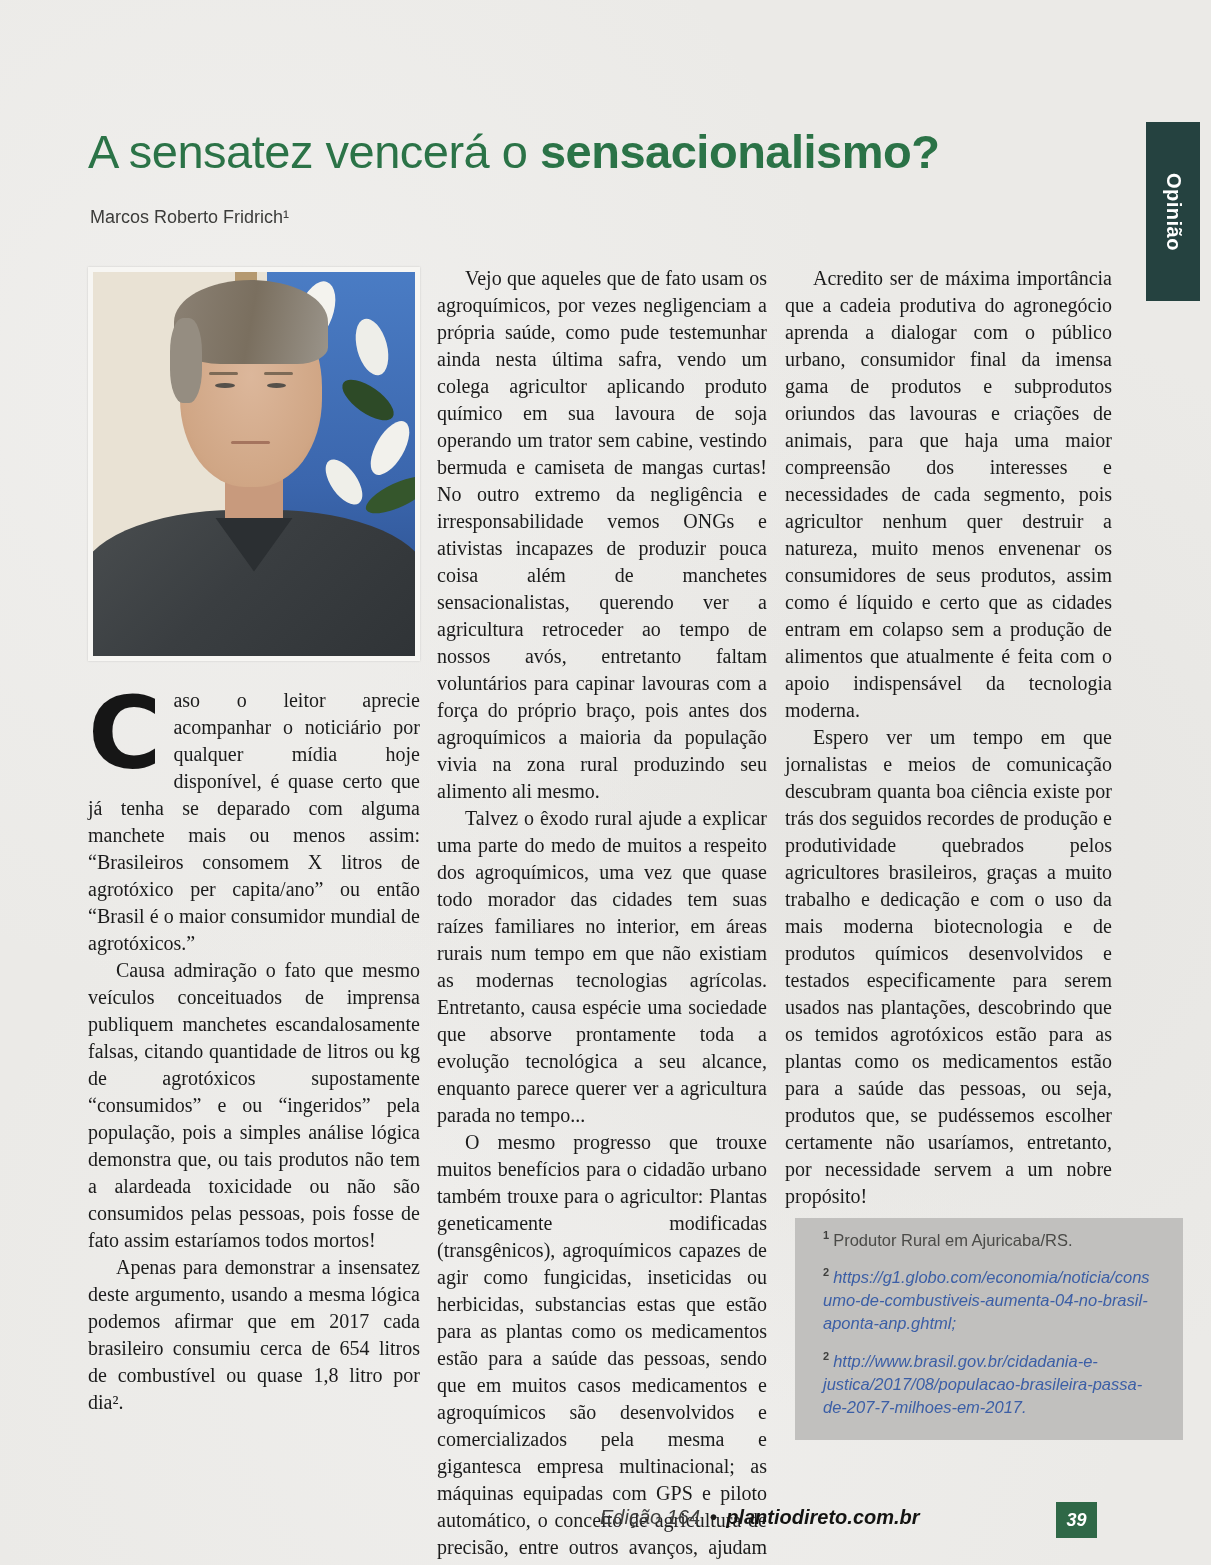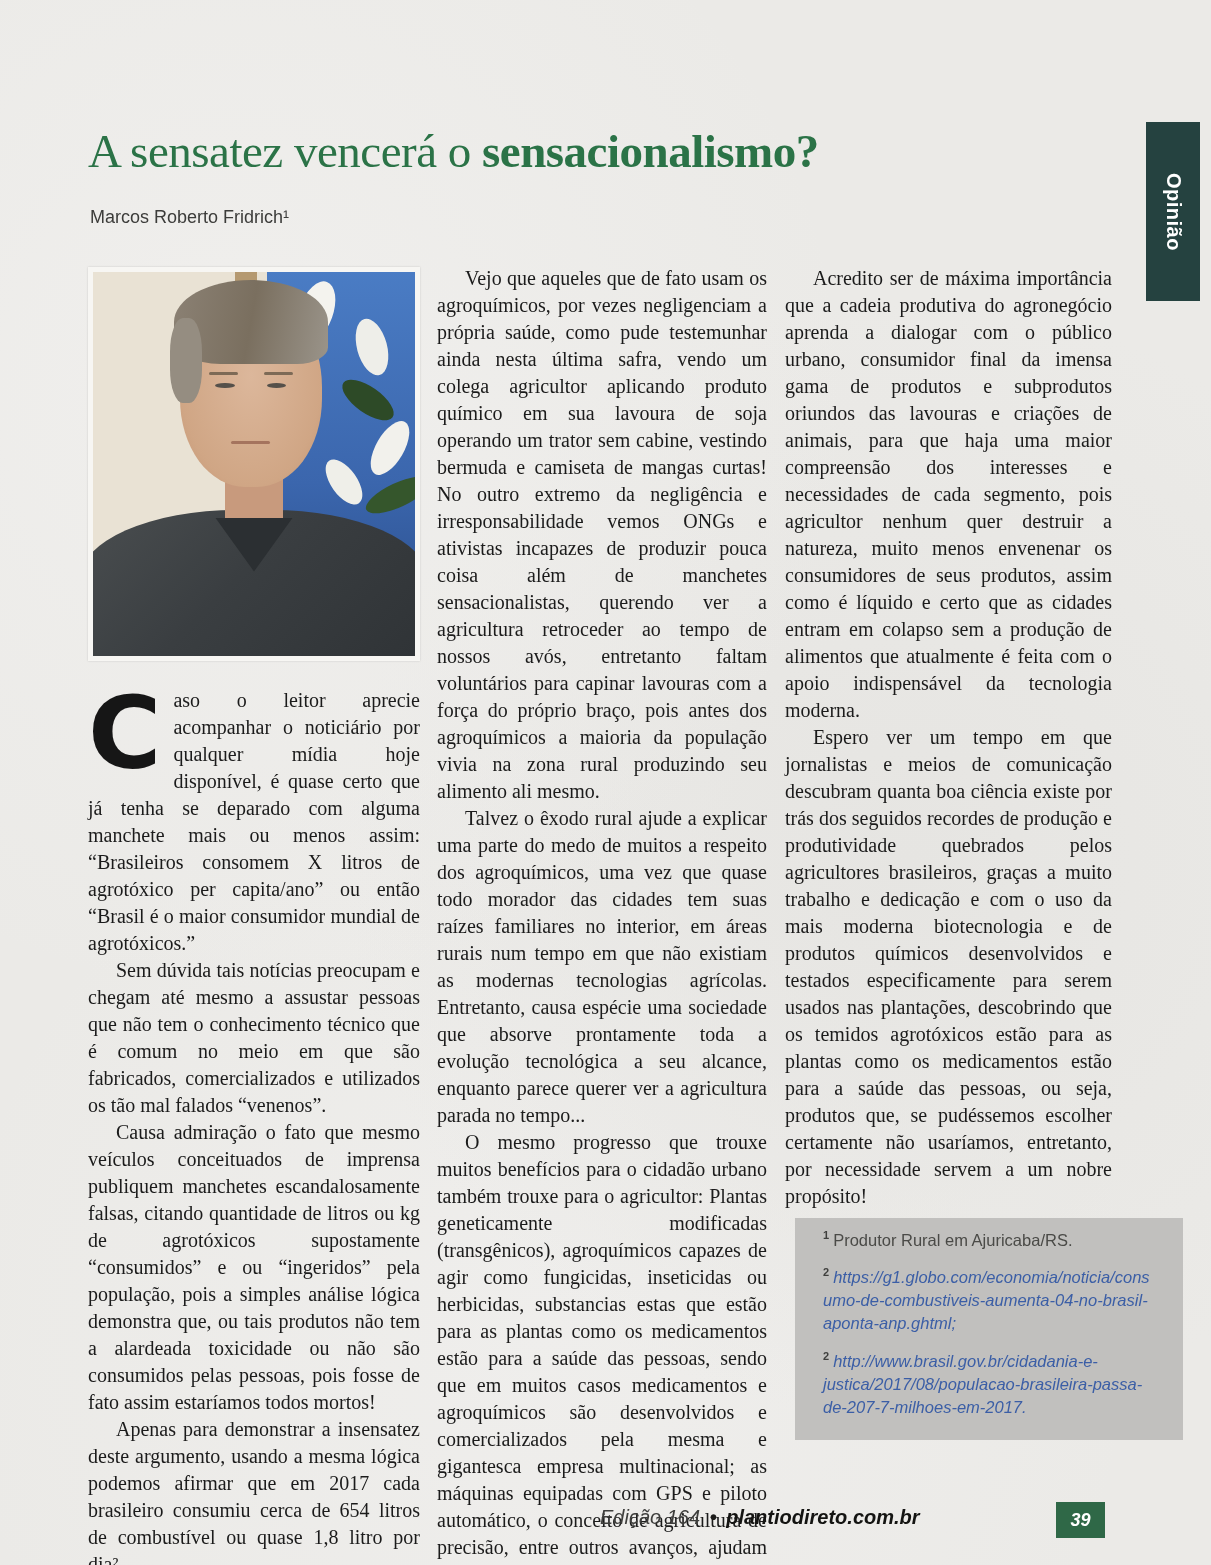--- a/index.html
+++ b/index.html
@@ -13,21 +13,21 @@
       radial-gradient(circle at 20% 25%, #f0efed 0%, rgba(240,239,237,0) 40%),
       radial-gradient(circle at 75% 55%, #e6e5e2 0%, rgba(230,229,226,0) 45%),
       radial-gradient(circle at 45% 85%, #efeeec 0%, rgba(239,238,236,0) 40%);
     overflow:hidden;
     font-family:"Liberation Serif", serif;
   }
 
   
   .title {
     position:absolute; left:88px; top:124px;
-    font-family:Liberation Serif, serif;
+    font-family:Liberation Sans, sans-serif;
     font-size:47px; letter-spacing:-0.5px;
     color:#2b7347; font-weight:400; white-space:nowrap;
   }
   .title b { font-weight:700; }
   .author {
     position:absolute; left:90px; top:207px;
     font-family:"Liberation Sans", sans-serif;
     font-size:18px; color:#3c3c3a; letter-spacing:0;
   }
 
@@ -122,21 +122,21 @@
     position:absolute; left:600px; top:1506px; width:440px;
     text-align:left;
     font-family:"Liberation Sans", sans-serif;
     font-style:italic; font-size:20px; color:#3e3e3c;
     white-space:nowrap;
   }
   .footer-text .sep { font-weight:700; color:#1c1c1a; margin:0 4px; }
   .footer-text .site { font-weight:700; color:#141412; }
   .page-badge {
     position:absolute; left:1056px; top:1502px;
-    width:49px; height:36px;
+    width:41px; height:36px;
     background:#2f6847;
     display:flex; align-items:center; justify-content:center;
     color:#ffffff; font-family:"Liberation Sans", sans-serif;
     font-weight:700; font-style:italic; font-size:18px;
   }
 </style>
 </head>
 <body>
 
 <div class="page">
@@ -166,21 +166,20 @@
       <div class="ph-head"></div>
       <div class="ph-hair"></div>
       <div class="ph-hair2"></div>
       <div class="ph-brow-l"></div>
       <div class="ph-brow-r"></div>
       <div class="ph-eye-l"></div>
       <div class="ph-eye-r"></div>
       <div class="ph-mouth"></div>
     </div>
     <p class="noindent"><span class="dropcap">C</span><span>aso o leitor aprecie acompanhar o noticiário por qualquer mídia hoje disponível, é quase certo que já tenha se deparado com alguma manchete mais ou menos assim: “Brasileiros consomem X litros de agrotóxico per capita/ano” ou então “Brasil é o maior consumidor mundial de agrotóxicos.”</span></p>
-    <p>Sem dúvida tais notícias preocupam e chegam até mesmo a assustar pessoas que não tem o conhecimento técnico que é comum no meio em que são fabricados, comercializados e utilizados os tão mal falados “venenos”.</p>
     <p>Causa admiração o fato que mesmo veículos conceituados de imprensa publiquem manchetes escandalosamente falsas, citando quantidade de litros ou kg de agrotóxicos supostamente “consumidos” e ou “ingeridos” pela população, pois a simples análise lógica demonstra que, ou tais produtos não tem a alardeada toxicidade ou não são consumidos pelas pessoas, pois fosse de fato assim estaríamos todos mortos!</p>
     <p>Apenas para demonstrar a insensatez deste argumento, usando a mesma lógica podemos afirmar que em 2017 cada brasileiro consumiu cerca de 654 litros de combustível ou quase 1,8 litro por dia².</p>
   </div>
 
   <div class="col" id="col2">
     <p>Vejo que aqueles que de fato usam os agroquímicos, por vezes negligenciam a própria saúde, como pude testemunhar ainda nesta última safra, vendo um colega agricultor aplicando produto químico em sua lavoura de soja operando um trator sem cabine, vestindo bermuda e camiseta de mangas curtas! No outro extremo da negligência e irresponsabilidade vemos ONGs e ativistas incapazes de produzir pouca coisa além de manchetes sensacionalistas, querendo ver a agricultura retroceder ao tempo de nossos avós, entretanto faltam voluntários para capinar lavouras com a força do próprio braço, pois antes dos agroquímicos a maioria da população vivia na zona rural produzindo seu alimento ali mesmo.</p>
     <p>Talvez o êxodo rural ajude a explicar uma parte do medo de muitos a respeito dos agroquímicos, uma vez que quase todo morador das cidades tem suas raízes familiares no interior, em áreas rurais num tempo em que não existiam as modernas tecnologias agrícolas. Entretanto, causa espécie uma sociedade que absorve prontamente toda a evolução tecnológica a seu alcance, enquanto parece querer ver a agricultura parada no tempo...</p>
     <p>O mesmo progresso que trouxe muitos benefícios para o cidadão urbano também trouxe para o agricultor: Plantas geneticamente modificadas (transgênicos), agroquímicos capazes de agir como fungicidas, inseticidas ou herbicidas, substancias estas que estão para as plantas como os medicamentos estão para a saúde das pessoas, sendo que em muitos casos medicamentos e agroquímicos são desenvolvidos e comercializados pela mesma e gigantesca empresa multinacional; as máquinas equipadas com GPS e piloto automático, o conceito de agricultura de precisão, entre outros avanços, ajudam menos de 15% da população</p>
   </div>
 

